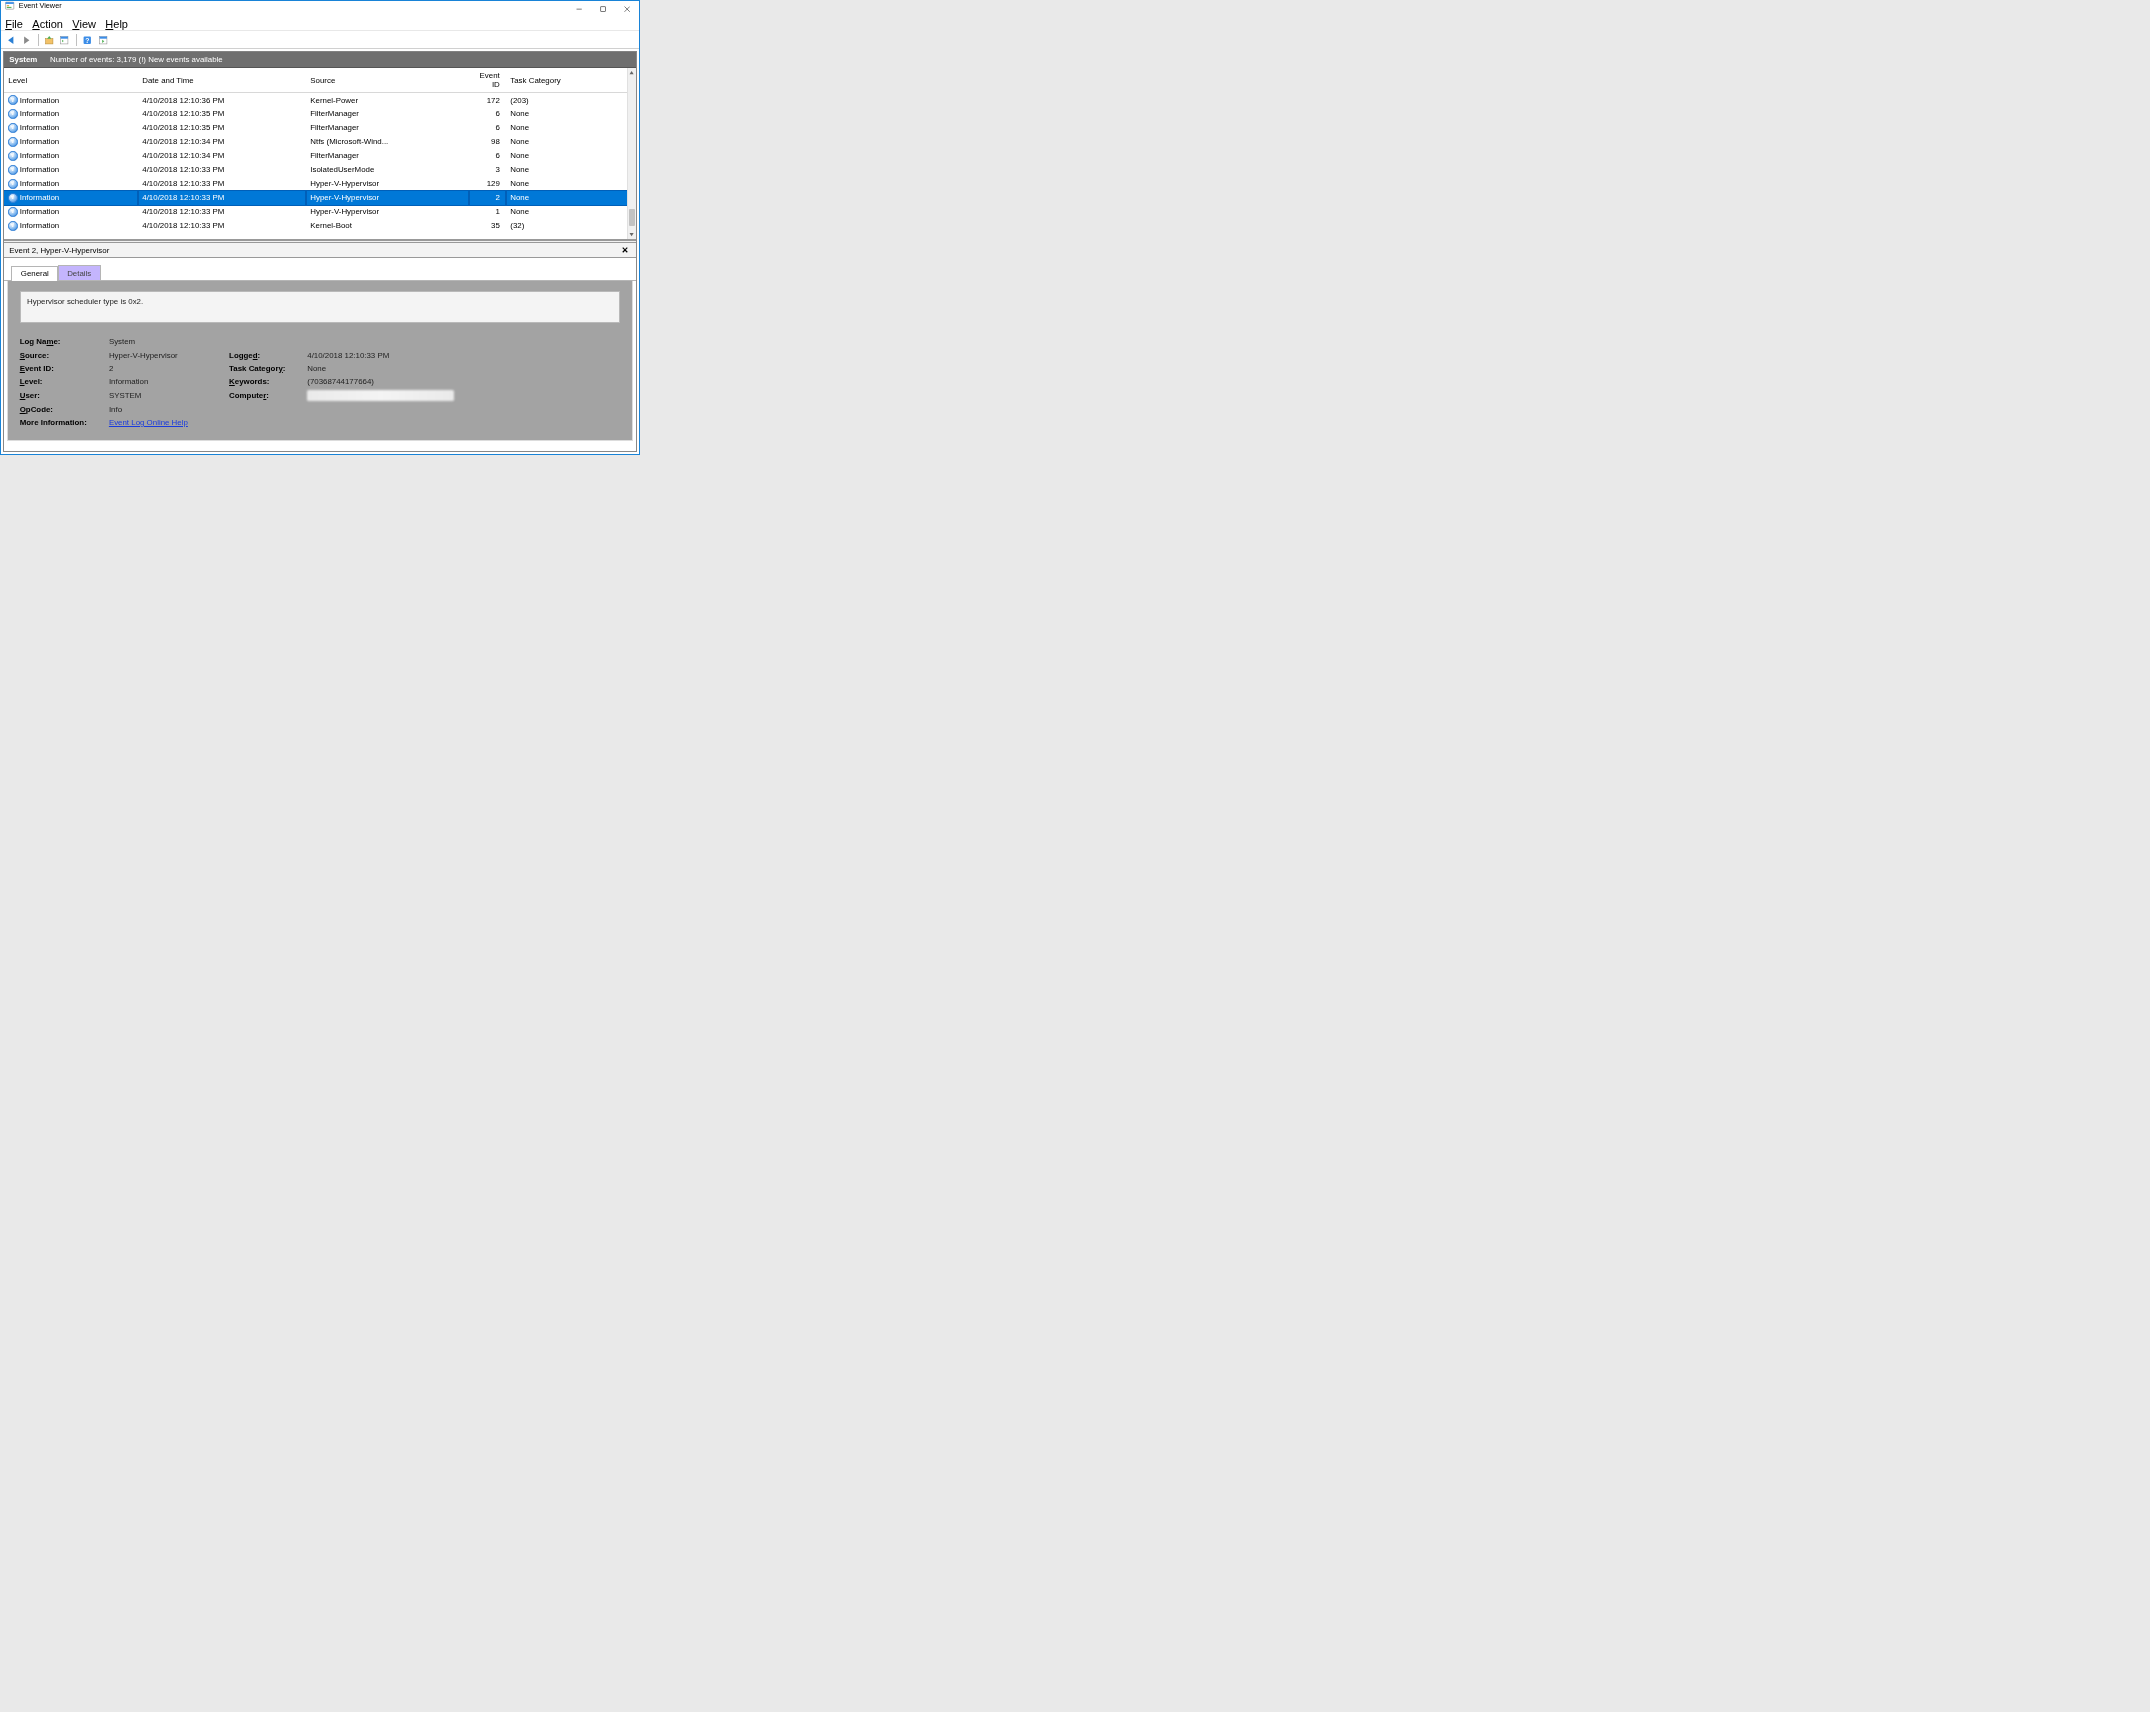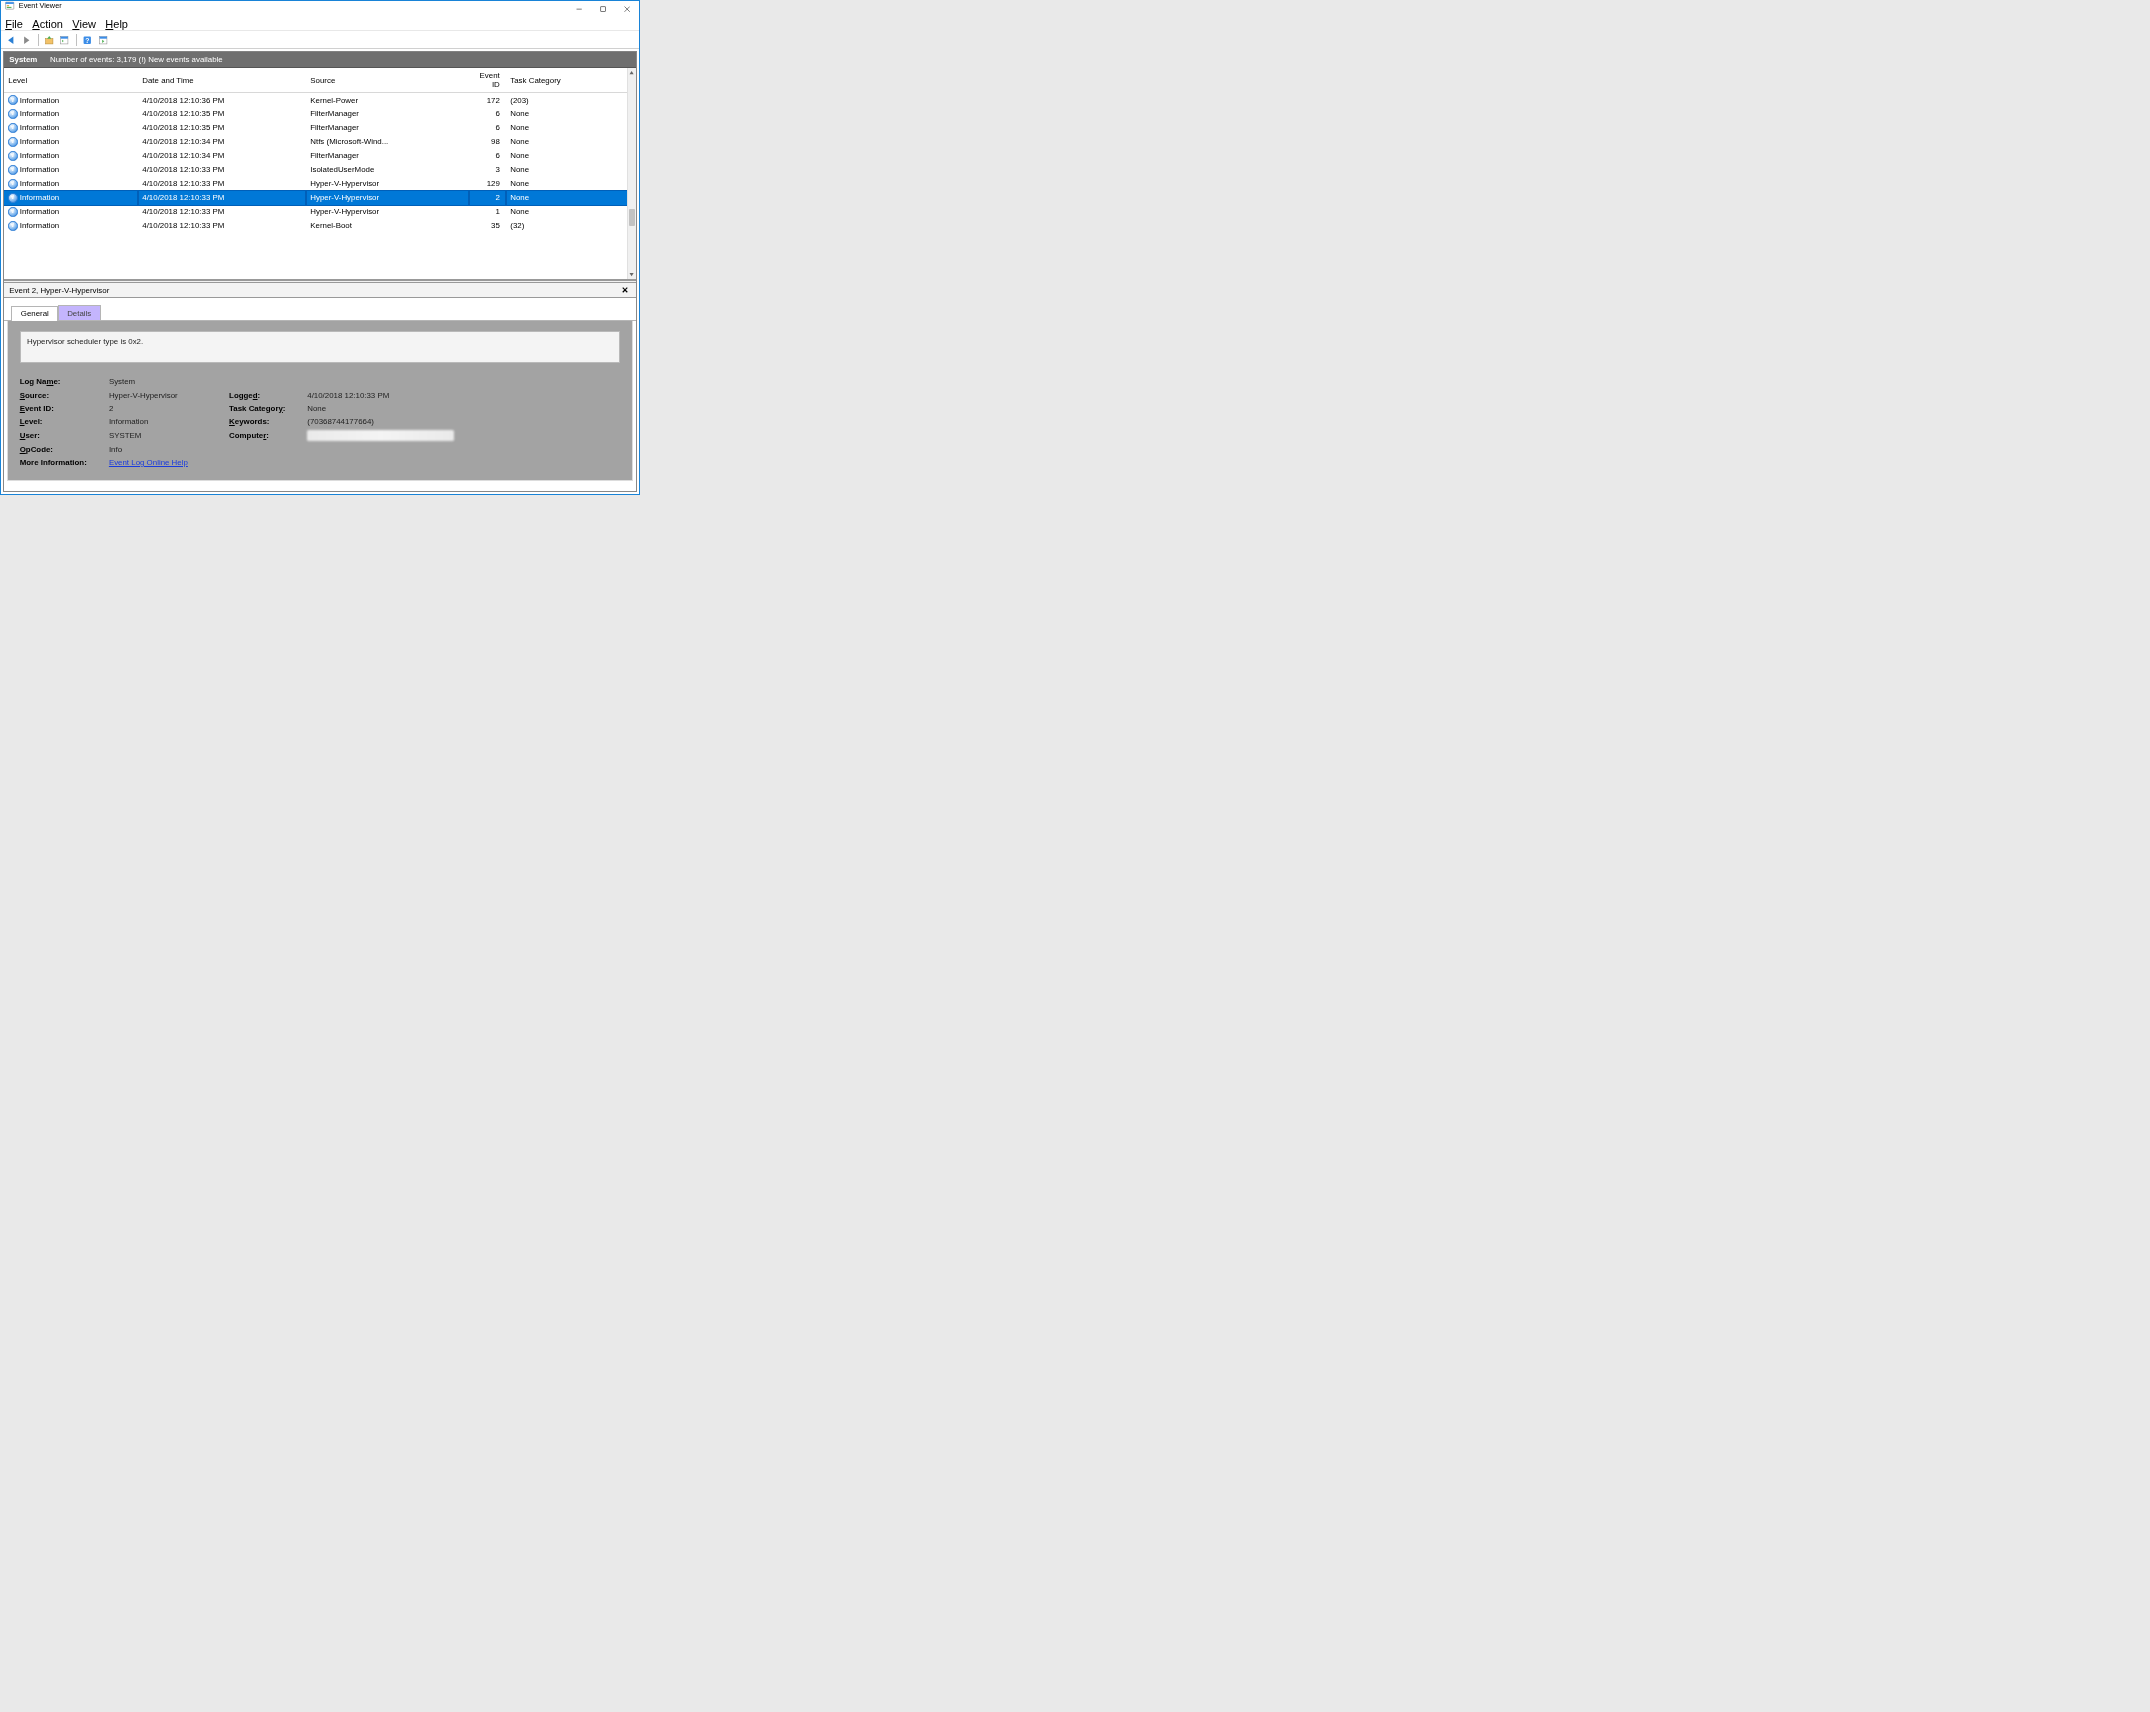--- a/index.html
+++ b/index.html
@@ -94,21 +94,21 @@
     display: flex; align-items: center;
     padding: 0 5.2px;
     font-size: 7.9px;
     gap: 12.6px;
     border-bottom: 0.5px solid #555;
   }
   .darkbar .db-title { font-weight: 600; }
 
   
   .grid-wrap {
-    height: 212px;
+    height: 172px;
     display: flex;
     border-bottom: 0.5px solid #999;
   }
   .grid {
     flex: 1;
     overflow: hidden;
     position: relative;
   }
   .grid table {
     width: 100%;

